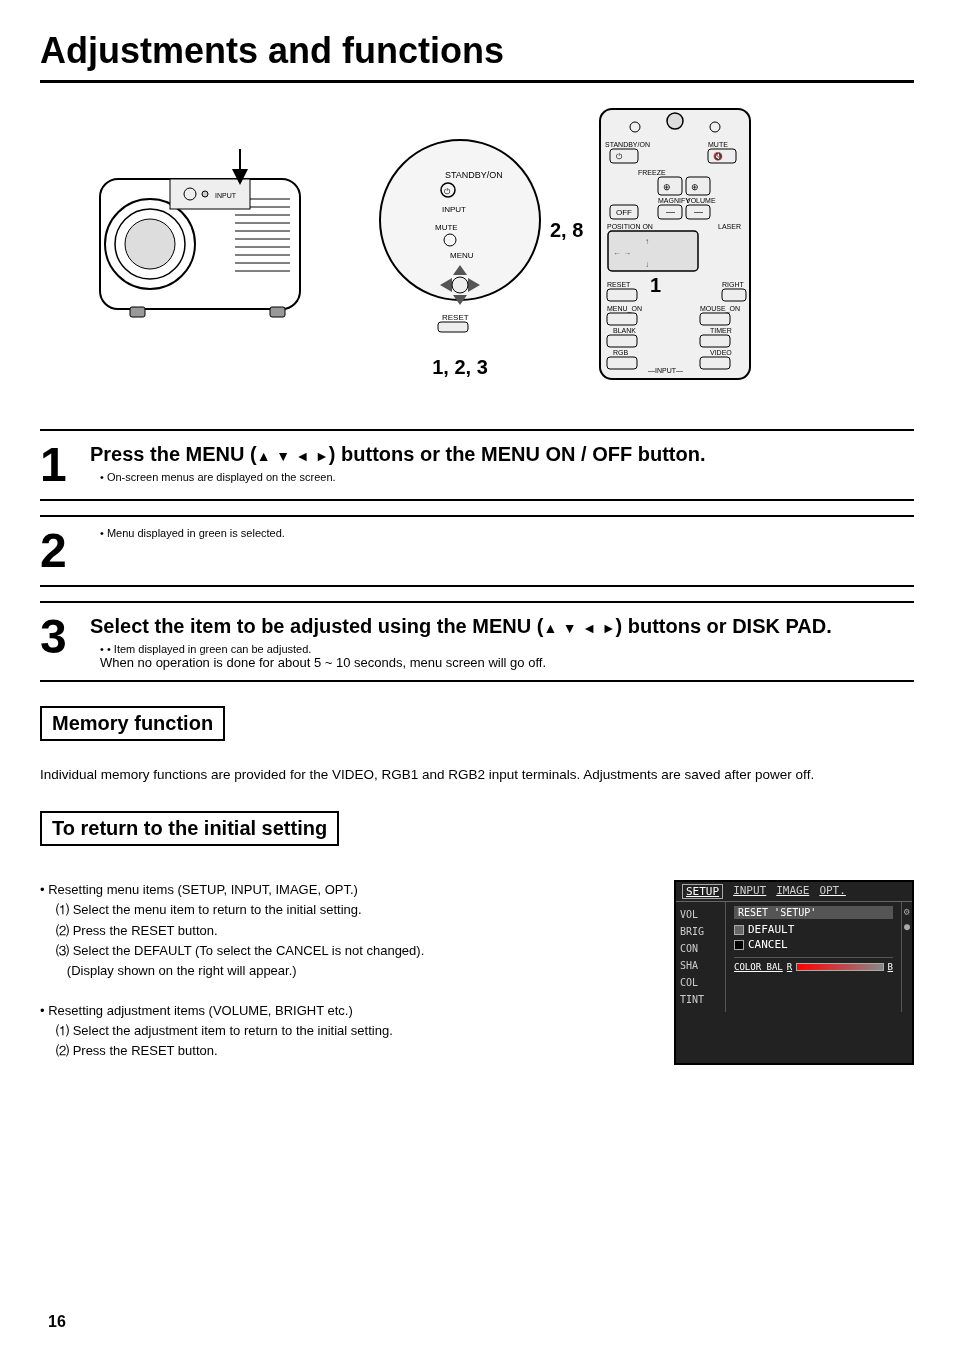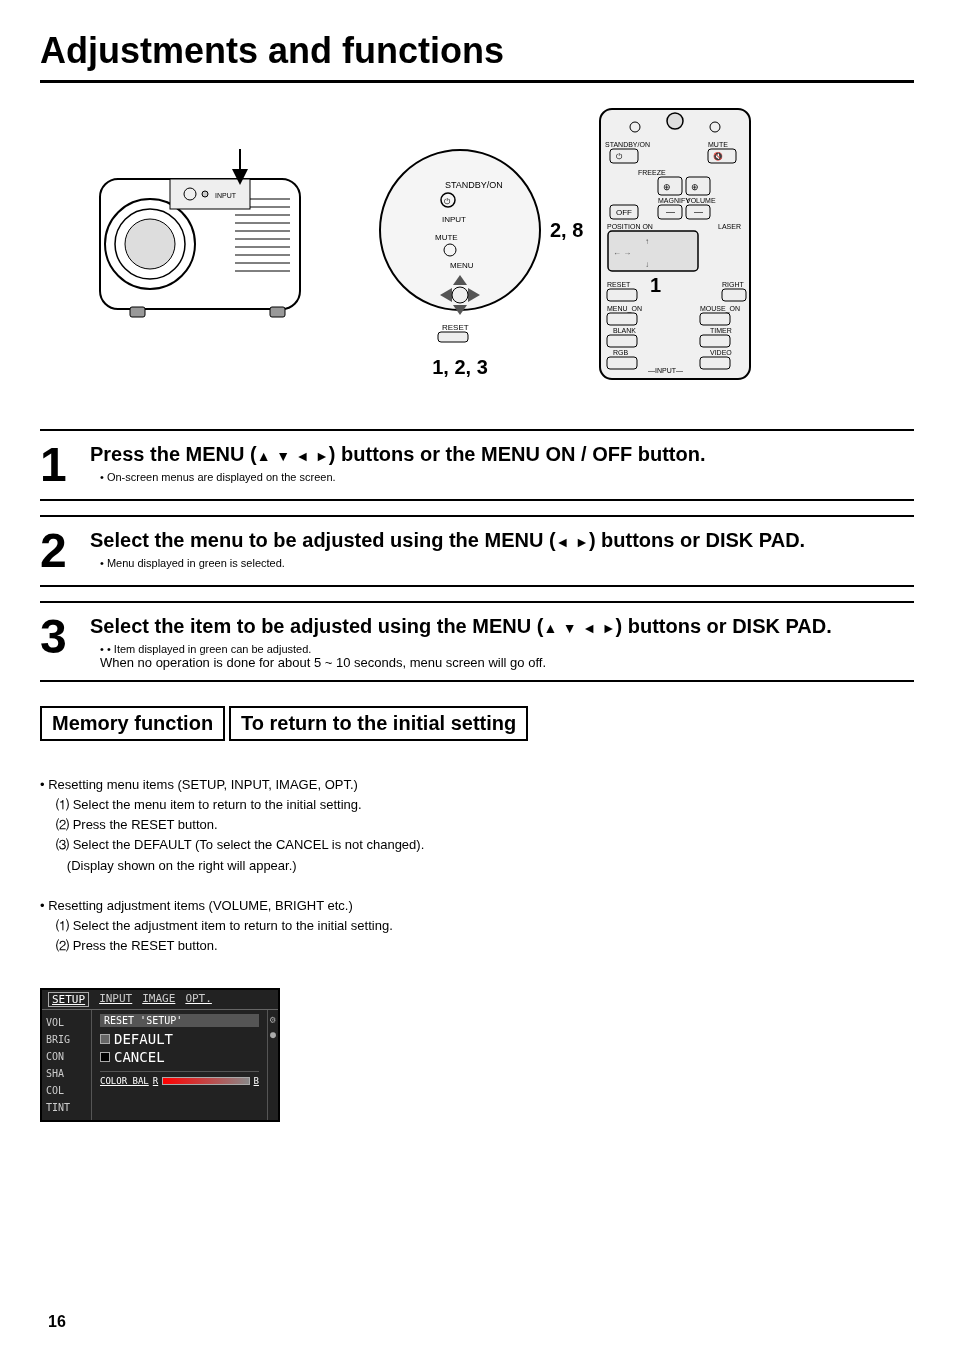--- a/index.html
+++ b/index.html
@@ -41,21 +41,21 @@
       flex-shrink: 0;
       display: flex;
       flex-direction: column;
       align-items: center;
       justify-content: flex-end;
       padding-bottom: 10px;
     }
     .center-label {
       font-size: 20px;
       font-weight: bold;
-      margin-top: 6px;
+      margin-top: 16px;
     }
     
     .step-block {
       border-top: 2px solid #000;
       border-bottom: 2px solid #000;
       margin-bottom: 14px;
       padding: 10px 0 10px 0;
       display: flex;
       align-items: flex-start;
       gap: 12px;
@@ -94,23 +94,22 @@
       margin-top: 10px;
     }
     .section-text {
       font-size: 13.5px;
       line-height: 1.5;
       margin-bottom: 16px;
     }
     
     .bottom-section {
       display: flex;
-      gap: 28px;
+      gap: 20px;
       margin-top: 10px;
-      flex-direction: column;
     }
     .reset-instructions {
       flex: 1;
       font-size: 13px;
       line-height: 1.55;
     }
     .reset-instructions ul {
       list-style: none;
       padding: 0;
     }
@@ -176,21 +175,21 @@
       color: #fff;
       padding: 1px 4px;
       margin-bottom: 4px;
       font-size: 10px;
     }
     .menu-option {
       display: flex;
       align-items: center;
       gap: 4px;
       margin: 2px 0;
-      font-size: 14px;
+      font-size: 11px;
     }
     .menu-checkbox {
       width: 10px;
       height: 10px;
       border: 1px solid #aaa;
       display: inline-block;
       background: #000;
     }
     .menu-checkbox.filled {
       background: #666;
@@ -383,41 +382,39 @@
         Press the MENU (<span class="arrow-sym">▲</span> <span class="arrow-sym">▼</span> <span class="arrow-sym">◄</span> <span class="arrow-sym">►</span>) buttons or the MENU ON / OFF button.
       </div>
       <div class="step-sub">On-screen menus are displayed on the screen.</div>
     </div>
   </div>
 
   
   <div class="step-block">
     <div class="step-number">2</div>
     <div class="step-content">
-      <div class="step-heading">
-        Select the menu to be adjusted using the MENU (<span class="arrow-sym">◄</span> <span class="arrow-sym">►</span>) buttons or DISK PAD.
-      </div>
       <div class="step-sub">Menu displayed  in green is selected.</div>
     </div>
   </div>
 
   
   <div class="step-block">
     <div class="step-number">3</div>
     <div class="step-content">
       <div class="step-heading">
         Select the item to be adjusted using the MENU (<span class="arrow-sym">▲</span> <span class="arrow-sym">▼</span> <span class="arrow-sym">◄</span> <span class="arrow-sym">►</span>) buttons or DISK PAD.
       </div>
       <div class="step-sub">• <span>Item displayed in green can be adjusted.</span></div>
       <div style="padding-left:10px; font-size:13px;">When no operation is done for about 5 ~ 10 seconds, menu screen will go off.</div>
     </div>
   </div>
 
   
   <div class="section-box">Memory function</div>
+  <div class="section-text">Individual memory functions are provided for the VIDEO, RGB1 and RGB2 input terminals. Adjustments are saved after power off.</div>
 
   
   <div class="section-box">To return to the initial setting</div>
 
   <div class="bottom-section">
     <div class="reset-instructions">
       <ul>
         <li>
           <span>Resetting menu items (SETUP, INPUT, IMAGE, OPT.)</span>
           <span class="sub-item">⑴ <span>Select the menu item to return to the initial setting.</span></span>

